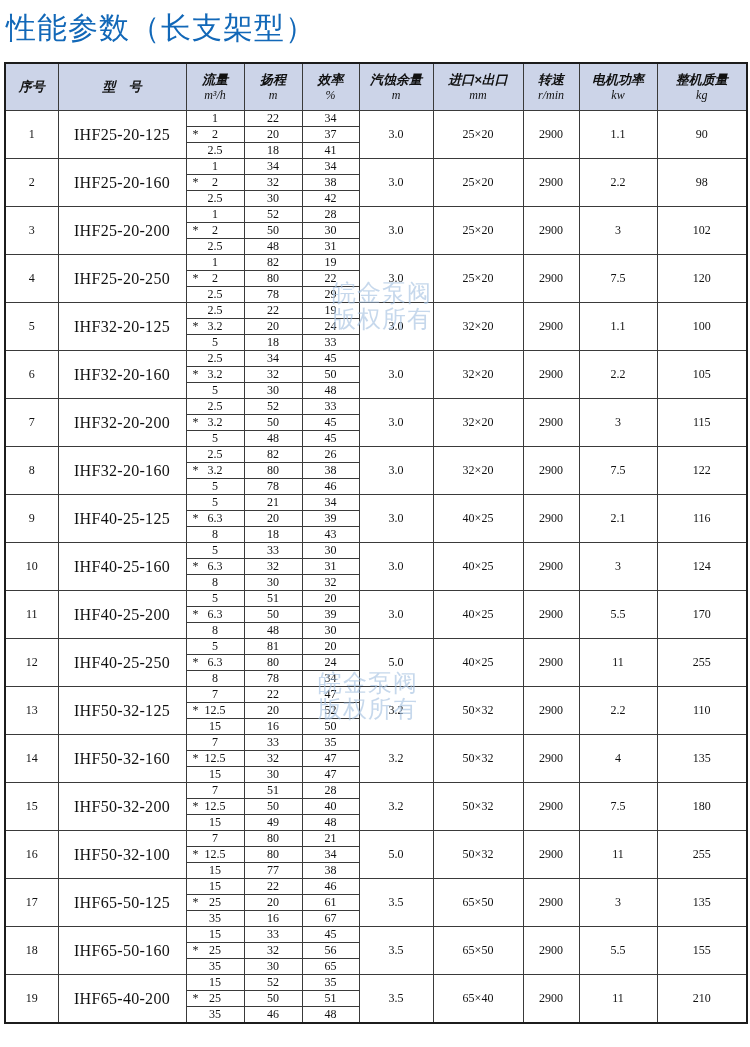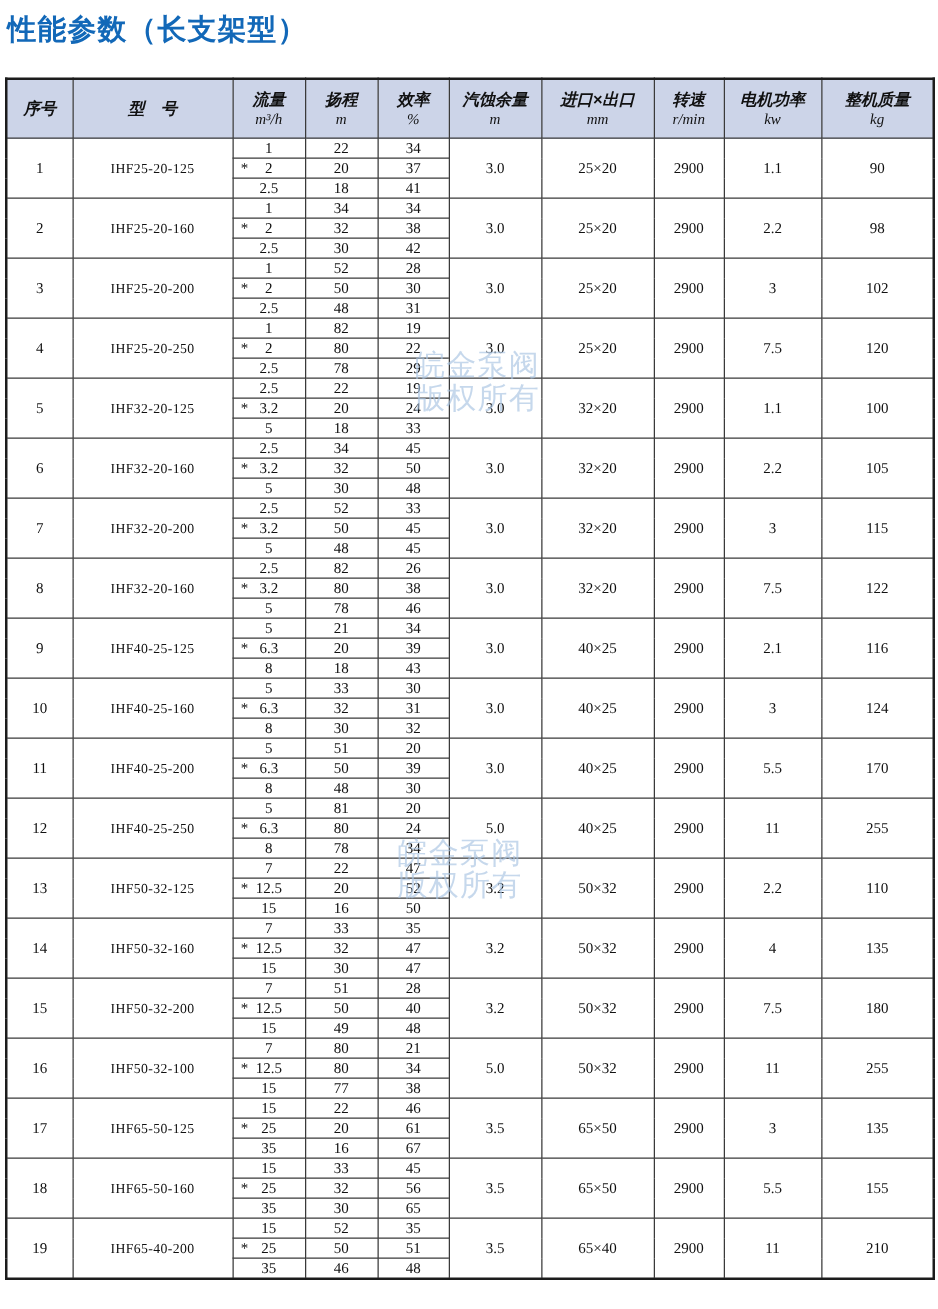--- a/index.html
+++ b/index.html
@@ -6,21 +6,21 @@
   .page{
     position:relative;
     width:750px;height:1047px;
     background:#ffffff;
     font-family:"Liberation Serif", serif;
     overflow:hidden;
   }
   .page-title{
     position:absolute;left:6px;top:8px;margin:0;
     font-family:"Liberation Sans", sans-serif;
-    font-size:23px;font-weight:bold;
+    font-size:30px;font-weight:normal;
     color:var(--title-color,#1268b8);
     letter-spacing:1px;
   }
   table.perf{
     position:absolute;left:4px;top:62px;
     width:742px;
     border-collapse:collapse;
     table-layout:fixed;
     border:2px solid var(--outer-border,#1c1c1c);
   }
@@ -38,21 +38,21 @@
   .h-label{
     font-size:13px;font-weight:bold;line-height:16px;
     font-family:"Liberation Sans", sans-serif;
   }
   .h-unit{
     font-size:12px;font-weight:normal;line-height:14px;
     font-family:"Liberation Serif", serif;
     text-align:center;
   }
   td.span-cell{font-size:12px;}
-  td.model-cell{font-size:11px;letter-spacing:0.3px;}
+  td.model-cell{font-size:16px;letter-spacing:0.3px;}
   td.sub{
     height:15px;line-height:15px;font-size:12px;
     position:relative;white-space:nowrap;
   }
   td.sub .rated-marker{
     position:absolute;left:6px;top:0;
     font-size:12px;line-height:15px;
   }
   .watermark{
     position:absolute;z-index:5;

